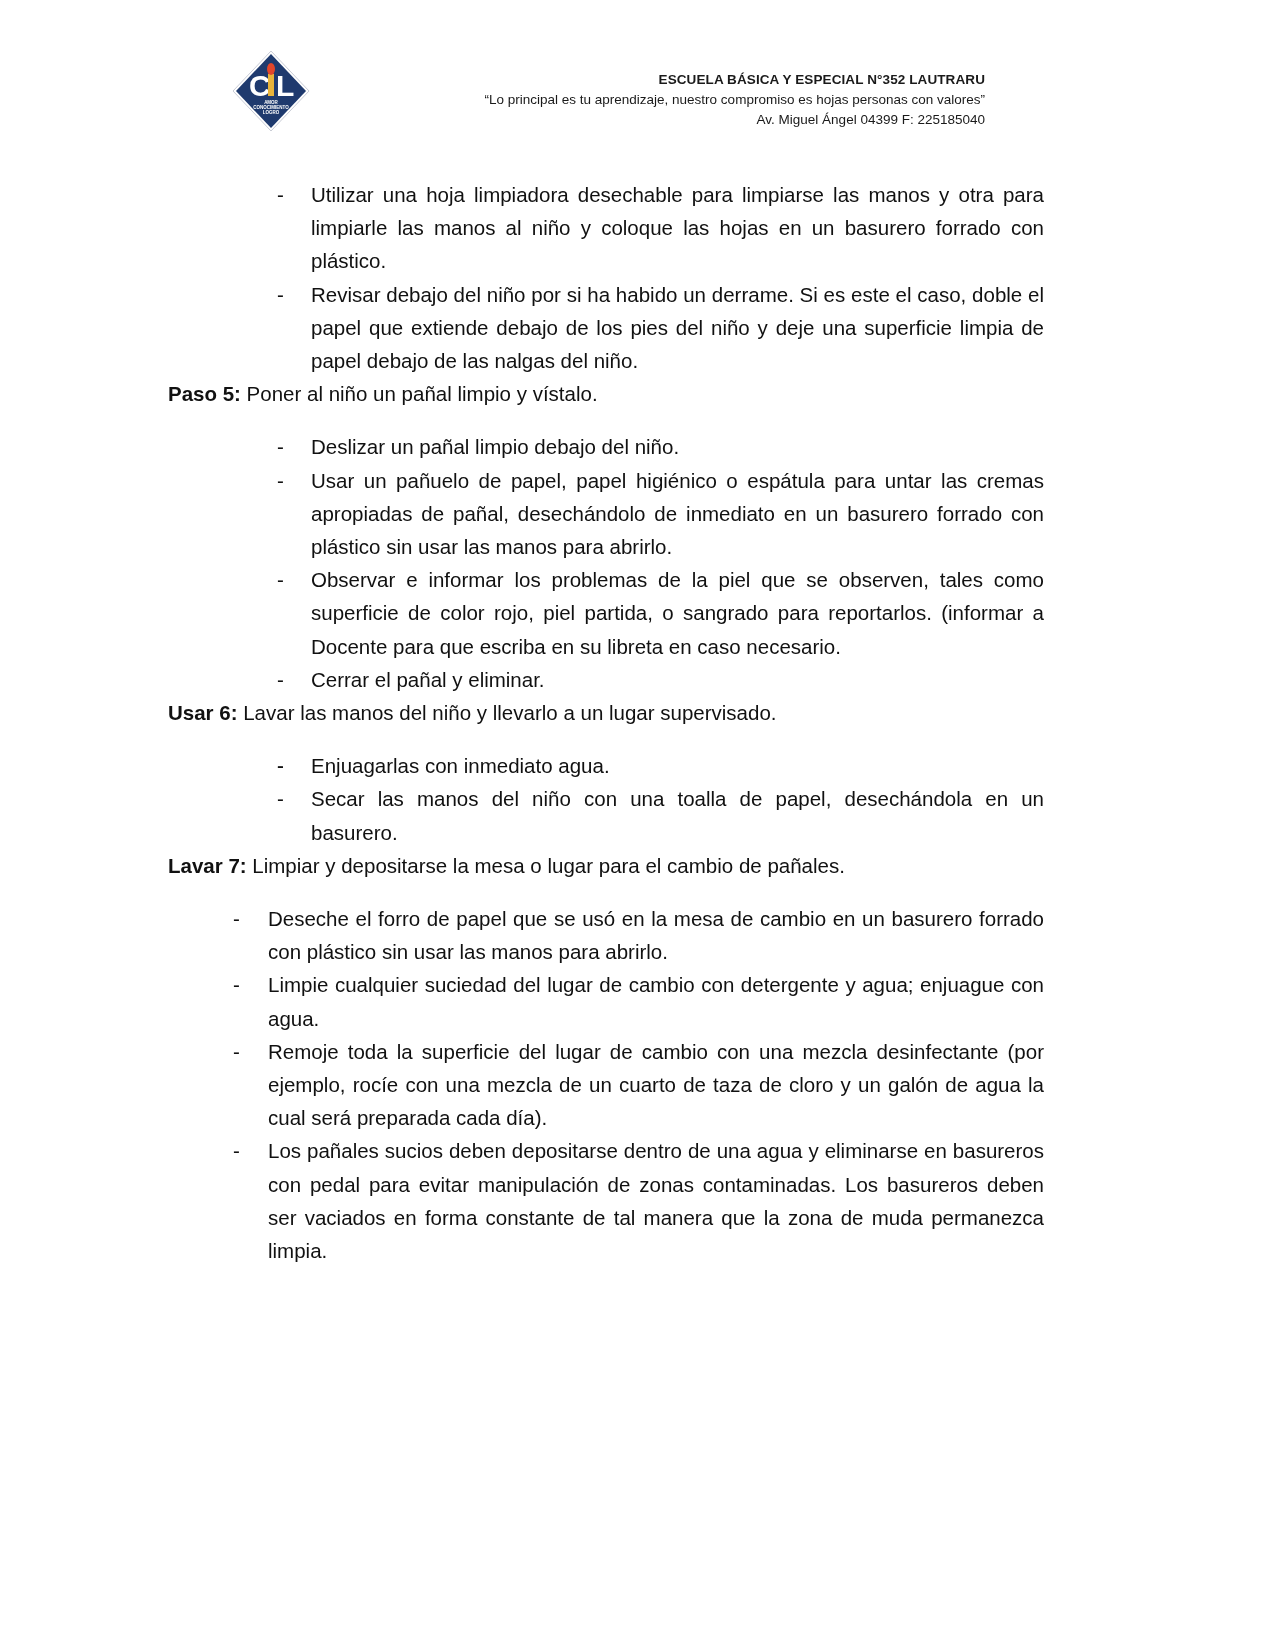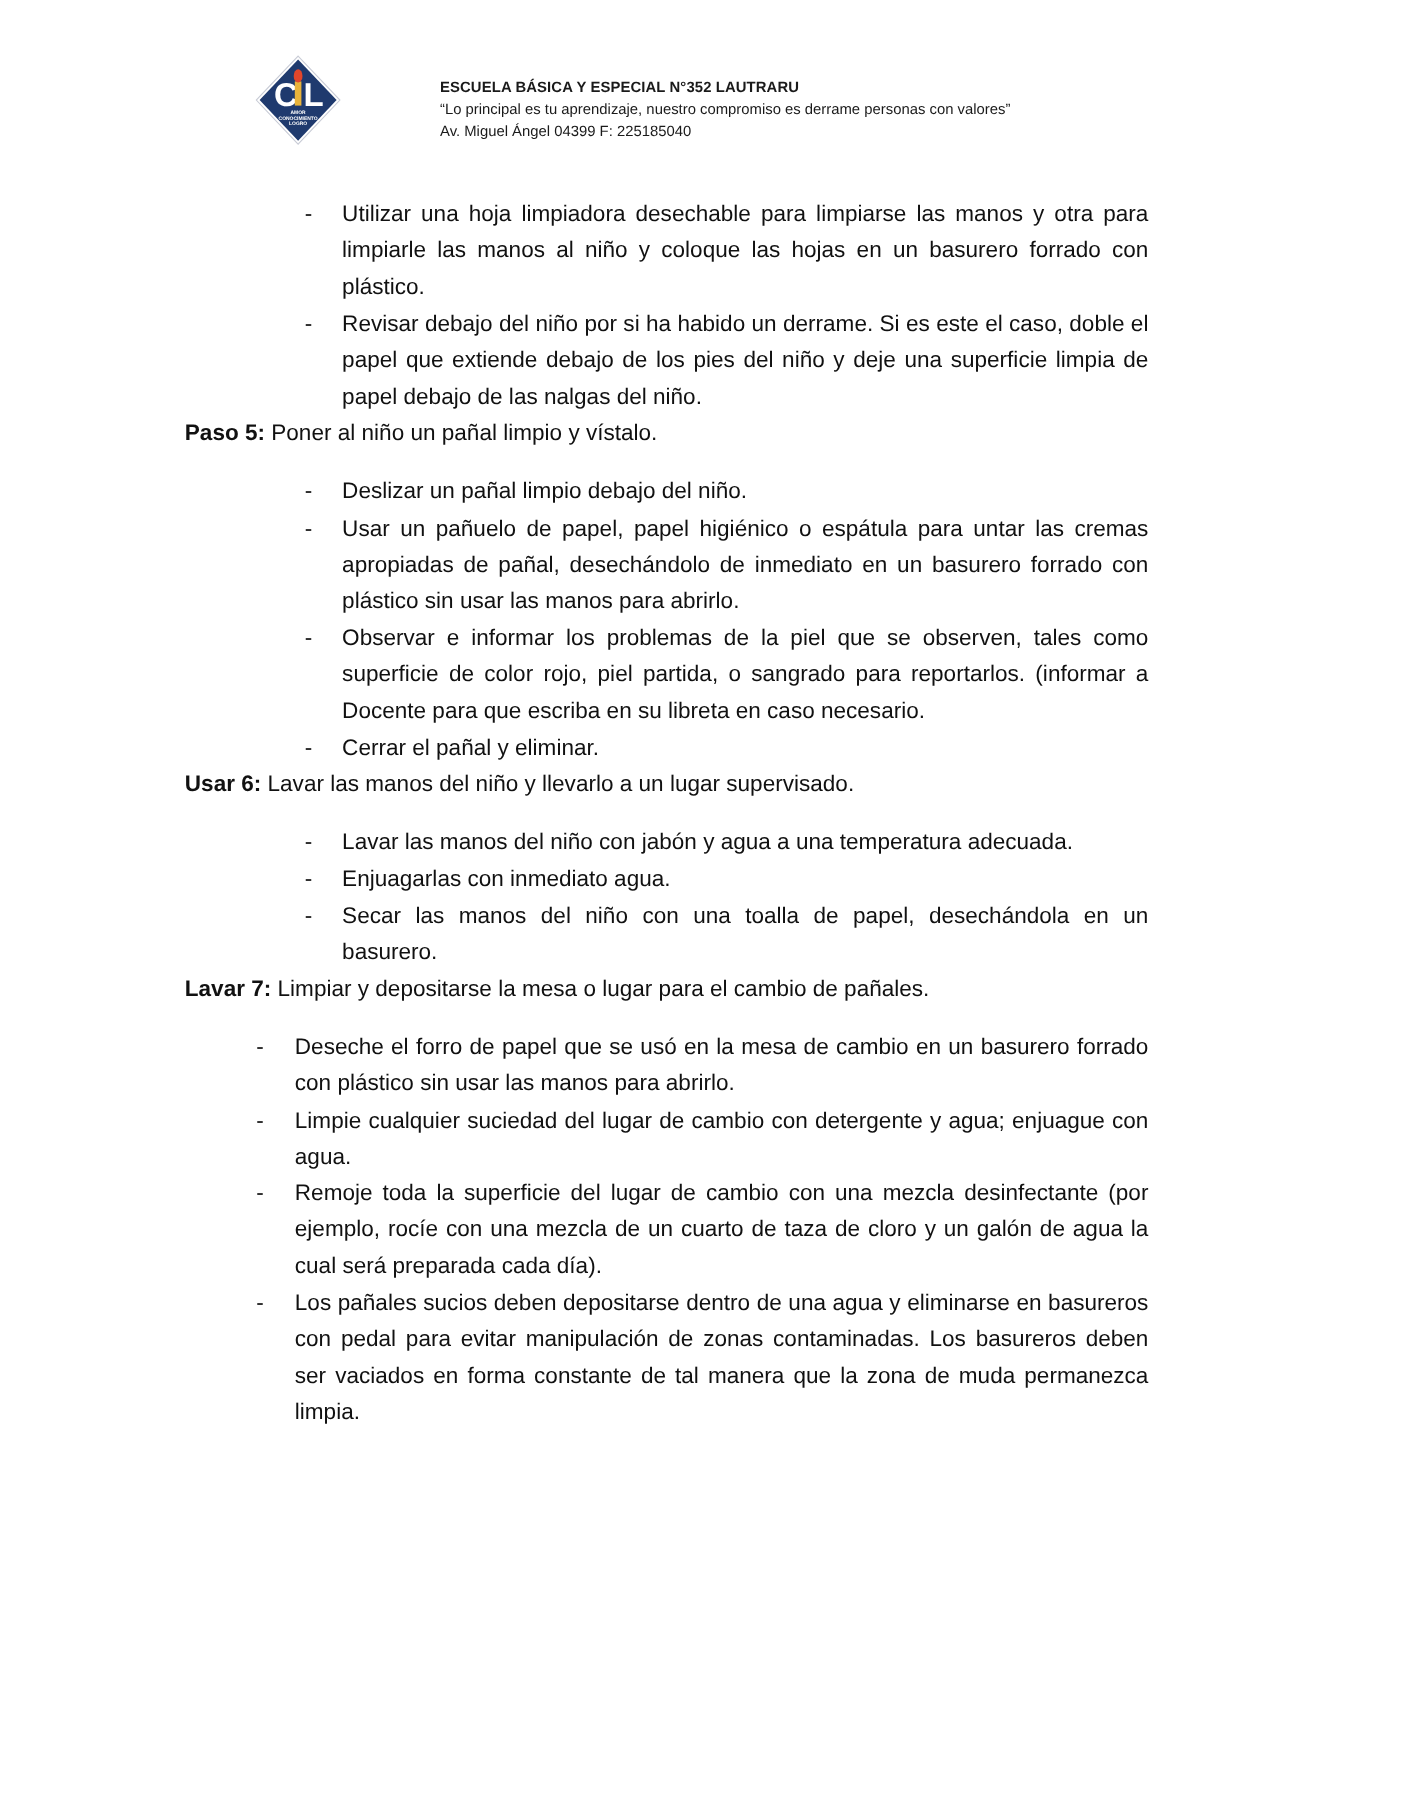--- a/index.html
+++ b/index.html
@@ -1,20 +1,20 @@
 <!DOCTYPE html>
 <html><head>
 <meta charset="utf-8">
 <style>
   html, body { margin: 0; padding: 0; background: #ffffff; }
   body { width: 1275px; height: 1650px; position: relative; overflow: hidden;
          font-family: "Liberation Sans", sans-serif; color: #111111; }
   .header { position: absolute; left: 0; top: 0; width: 1275px; height: 150px; }
   .logo { position: absolute; left: 232px; top: 50px; width: 78px; height: 82px; }
-  .letterhead { position: absolute; left: 400px; top: 70px; width: 585px; text-align: left;
+  .letterhead { position: absolute; left: 400px; top: 70px; width: 585px; text-align: right;
                 font-size: 13.5px; line-height: 20px; color: #1a1a1a; }
   .letterhead .school { font-weight: bold; letter-spacing: 0.1px; }
   .content { position: absolute; left: 168px; top: 178px; width: 876px;
              font-size: 20.5px; line-height: 33.2px; }
   .step { margin: 0; }
   .step b { font-weight: bold; margin-top: 33px; }
   ul.list { list-style: none; margin: 0; padding: 0; }
   ul.list li { position: relative; text-align: justify; }
   ul.lvl1 li { padding-left: 143px; }
   ul.lvl1 li .dash { position: absolute; left: 109px; top: 0; }
@@ -32,21 +32,21 @@
     <text x="17" y="46" font-family="Liberation Sans, sans-serif" font-weight="bold" font-size="30" fill="#ffffff">C</text>
     <text x="44" y="46" font-family="Liberation Sans, sans-serif" font-weight="bold" font-size="30" fill="#ffffff">L</text>
     <rect x="36" y="24" width="6" height="22" fill="#e8b33a"></rect>
     <ellipse cx="39" cy="19" rx="4" ry="6" fill="#e2462b"></ellipse>
     <text x="39" y="54" text-anchor="middle" font-family="Liberation Sans, sans-serif" font-weight="bold" font-size="4.5" fill="#ffffff">AMOR</text>
     <text x="39" y="59" text-anchor="middle" font-family="Liberation Sans, sans-serif" font-weight="bold" font-size="4.5" fill="#ffffff">CONOCIMIENTO</text>
     <text x="39" y="64" text-anchor="middle" font-family="Liberation Sans, sans-serif" font-weight="bold" font-size="4.5" fill="#ffffff">LOGRO</text>
   </svg>
   <div class="letterhead">
     <div class="school">ESCUELA BÁSICA Y ESPECIAL N°352 LAUTRARU</div>
-    <div>“Lo principal es tu aprendizaje, nuestro compromiso es derrame personas con valores”</div>
+    <div>“Lo principal es tu aprendizaje, nuestro compromiso es hojas personas con valores”</div>
     <div>Av. Miguel Ángel 04399 F: 225185040</div>
   </div>
 </div>
 
 <div class="content">
   <ul class="list lvl1">
     <li><span class="dash">-</span><span>Utilizar una hoja limpiadora desechable para limpiarse las manos y otra para limpiarle las manos al niño y coloque las hojas en un basurero forrado con plástico.</span></li>
     <li><span class="dash">-</span><span>Revisar debajo del niño por si ha habido un derrame. Si es este el caso, doble el papel que extiende debajo de los pies del niño y deje una superficie limpia de papel debajo de las nalgas del niño.</span></li>
   </ul>
 
@@ -55,21 +55,21 @@
   <ul class="list lvl1">
     <li><span class="dash">-</span><span>Deslizar un pañal limpio debajo del niño.</span></li>
     <li><span class="dash">-</span><span>Usar un pañuelo de papel, papel higiénico o espátula para untar las cremas apropiadas de pañal, desechándolo de inmediato en un basurero forrado con plástico sin usar las manos para abrirlo.</span></li>
     <li><span class="dash">-</span><span>Observar e informar los problemas de la piel que se observen, tales como superficie de color rojo, piel partida, o sangrado para reportarlos. (informar a Docente para que escriba en su libreta en caso necesario.</span></li>
     <li><span class="dash">-</span><span>Cerrar el pañal y eliminar.</span></li>
   </ul>
 
   <p class="step"><b>Usar 6:</b><span> Lavar las manos del niño y llevarlo a un lugar supervisado.</span></p>
   <div class="spacer"></div>
   <ul class="list lvl1">
-    <li><span class="dash">-</span><span>Lavar las manos del niño con jabón y agua a una temperatura adecuada.</span></li>
+    <li><span class="dash">-</span></li>
     <li><span class="dash">-</span><span>Enjuagarlas con inmediato agua.</span></li>
     <li><span class="dash">-</span><span>Secar las manos del niño con una toalla de papel, desechándola en un basurero.</span></li>
   </ul>
 
   <p class="step"><b>Lavar 7:</b><span> Limpiar y depositarse la mesa o lugar para el cambio de pañales.</span></p>
   <div class="spacer"></div>
   <ul class="list lvl2">
     <li><span class="dash">-</span><span>Deseche el forro de papel que se usó en la mesa de cambio en un basurero forrado con plástico sin usar las manos para abrirlo.</span></li>
     <li><span class="dash">-</span><span>Limpie cualquier suciedad del lugar de cambio con detergente y agua; enjuague con agua.</span></li>
     <li><span class="dash">-</span><span>Remoje toda la superficie del lugar de cambio con una mezcla desinfectante (por ejemplo, rocíe con una mezcla de un cuarto de taza de cloro y un galón de agua la cual será preparada cada día).</span></li>

